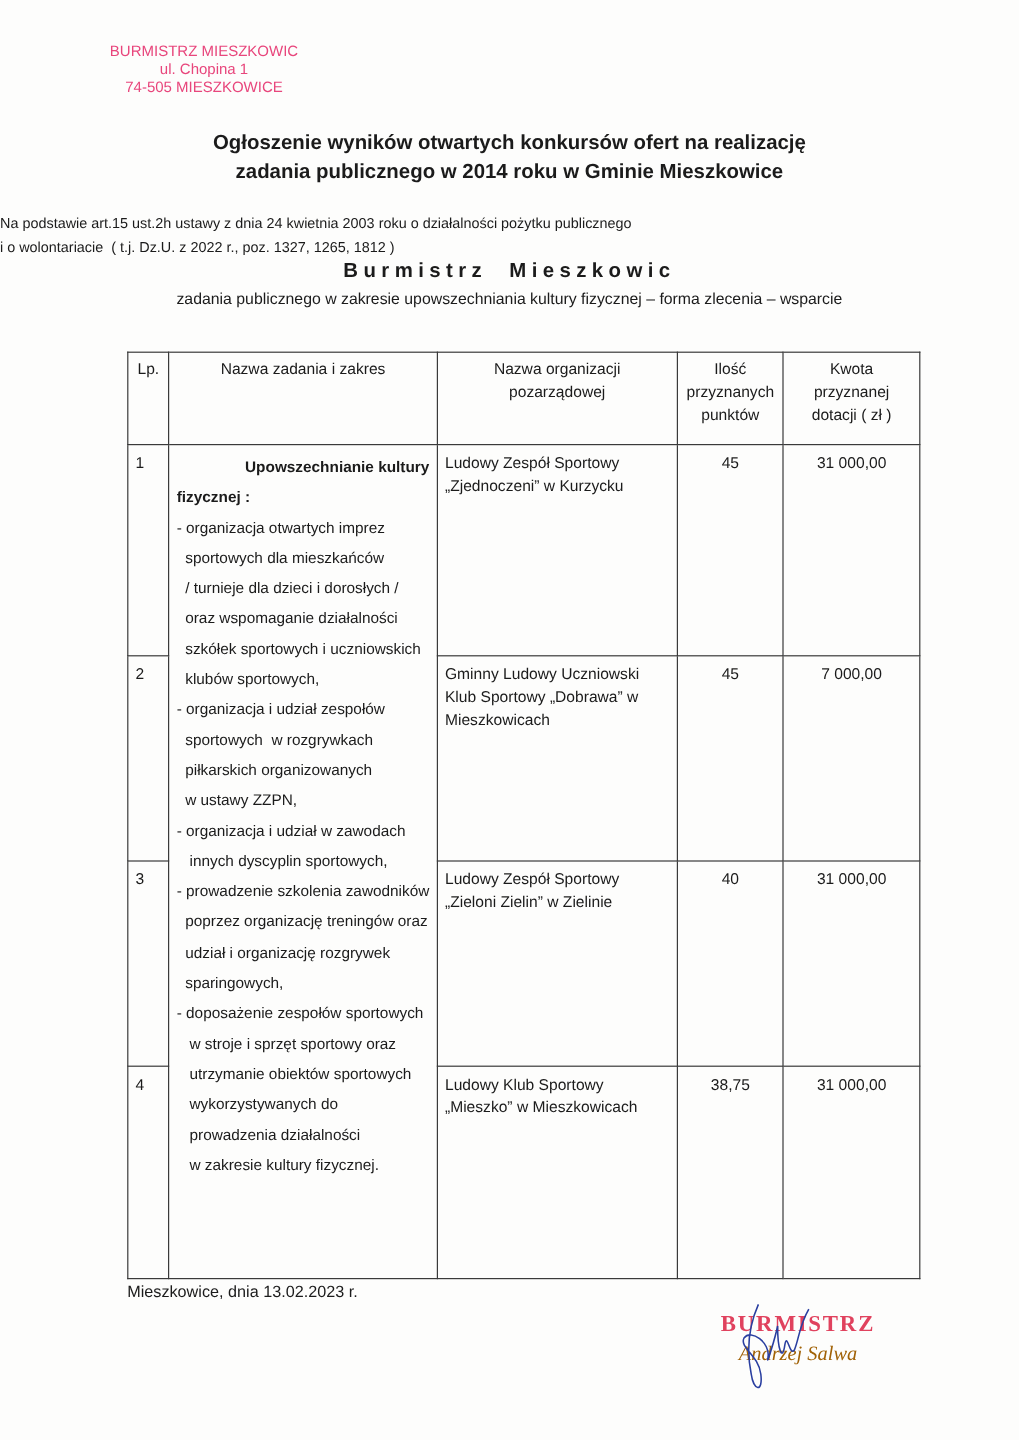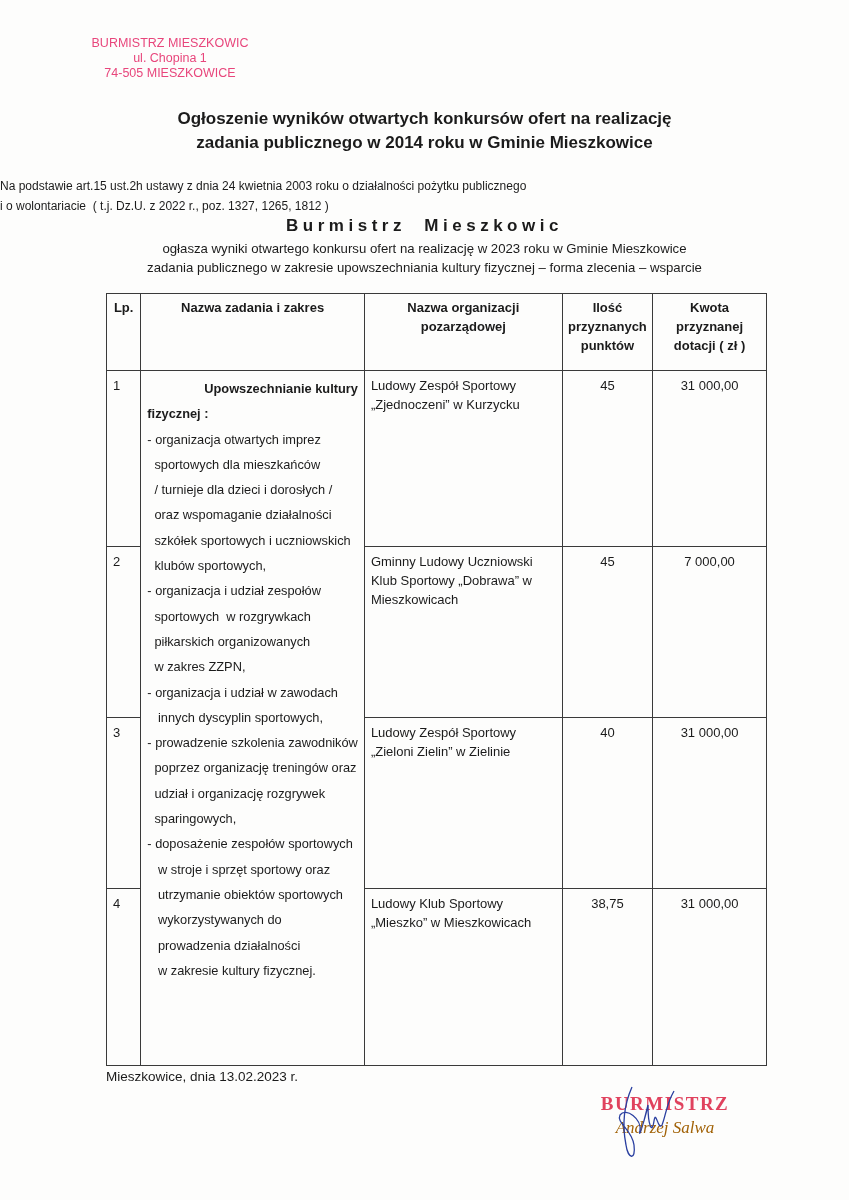--- a/index.html
+++ b/index.html
@@ -12,21 +12,21 @@
            font-weight:bold; font-size:17px; line-height:24px; }
   .basis { position:absolute; left:0; width:729px; top:176px; 
            font-size:12px; line-height:20px; }
   .mayor { position:absolute; left:0; width:849px; top:216px; text-align:center;
            font-weight:bold; font-size:17px; letter-spacing:4.5px; }
   .announce { position:absolute; left:0; width:849px; top:239px; text-align:center;
               font-size:13.2px; line-height:19px; }
   table.res { position:absolute; left:106px; top:293px; width:661px; border-collapse:collapse;
               font-size:13px; }
   table.res th, table.res td { border:1.3px solid #3a3a3a; vertical-align:top; }
-  table.res th { font-weight:bold; text-align:center; padding:4px 4px 0 4px; height:72px; line-height:19px;margin-left:12px; }
+  table.res th { font-weight:normal; text-align:center; padding:4px 4px 0 4px; height:72px; line-height:19px;margin-left:12px; }
   table.res td { padding:5px 6px; line-height:19px; }
   .c1 { width:29px; } .c2 { width:213px; } .c3 { width:176px; } .c4 { width:83px; } .c5 { width:96px; }
   td.lp { text-align:left; padding-left:7px; }
   td.num { text-align:center; }
   td.task { padding:3px 4px 0 5px; }
   td.task div { line-height:25.3px; white-space:nowrap; font-size:12.8px; }
   td.task div.b { font-weight:bold; }
   tr.r1 td { height:165px; } tr.r2 td { height:160px; } tr.r3 td { height:160px; } tr.r4 td { height:166px; }
   .place { position:absolute; left:106px; top:1069px; font-size:13.5px; }
   .sig { position:absolute; left:590px; top:1093px; width:150px; text-align:center; }
@@ -49,21 +49,20 @@
 </div>
 
 <div class="basis">
   <div>Na podstawie art.15 ust.2h ustawy z dnia 24 kwietnia 2003 roku o działalności pożytku publicznego</div>
   <div style="white-space:pre">i o wolontariacie  ( t.j. Dz.U. z 2022 r., poz. 1327, 1265, 1812 )</div>
 </div>
 
 <div class="mayor" style="white-space:pre">Burmistrz  Mieszkowic</div>
 
 <div class="announce">
-  <div>ogłasza wyniki otwartego konkursu ofert na realizację w 2023 roku w Gminie Mieszkowice</div>
   <div>zadania publicznego w zakresie upowszechniania kultury fizycznej – forma zlecenia – wsparcie</div>
 </div>
 
 <table class="res">
   <thead>
     <tr>
       <th class="c1" style="text-align:center">Lp.</th>
       <th class="c2">Nazwa zadania i zakres</th>
       <th class="c3" style="padding:4px 28px 0">Nazwa organizacji pozarządowej</th>
       <th class="c4">Ilość przyznanych punktów</th>
@@ -78,21 +77,21 @@
           <div class="b" style="white-space: pre;">fizycznej :</div>
           <div style="white-space: pre;">- organizacja otwartych imprez</div>
           <div style="white-space: pre;">  sportowych dla mieszkańców</div>
           <div style="white-space: pre;">  / turnieje dla dzieci i dorosłych /</div>
           <div style="white-space: pre;">  oraz wspomaganie działalności</div>
           <div style="white-space: pre;">  szkółek sportowych i uczniowskich</div>
           <div style="white-space: pre;">  klubów sportowych,</div>
           <div style="white-space: pre;">- organizacja i udział zespołów</div>
           <div style="white-space: pre;">  sportowych  w rozgrywkach</div>
           <div style="white-space: pre;">  piłkarskich organizowanych</div>
-          <div style="white-space: pre;">  w zakres ZZPN,</div>
+          <div style="white-space: pre;">  w ustawy ZZPN,</div>
           <div style="white-space: pre;">- organizacja i udział w zawodach</div>
           <div style="white-space: pre;">   innych dyscyplin sportowych,</div>
           <div style="white-space: pre;">- prowadzenie szkolenia zawodników</div>
           <div style="white-space: pre;">  poprzez organizację treningów oraz</div>
           <div style="white-space: pre;">  udział i organizację rozgrywek</div>
           <div style="white-space: pre;">  sparingowych,</div>
           <div style="white-space: pre;">- doposażenie zespołów sportowych</div>
           <div style="white-space: pre;">   w stroje i sprzęt sportowy oraz</div>
           <div style="white-space: pre;">   utrzymanie obiektów sportowych</div>
           <div style="white-space: pre;">   wykorzystywanych do</div>

